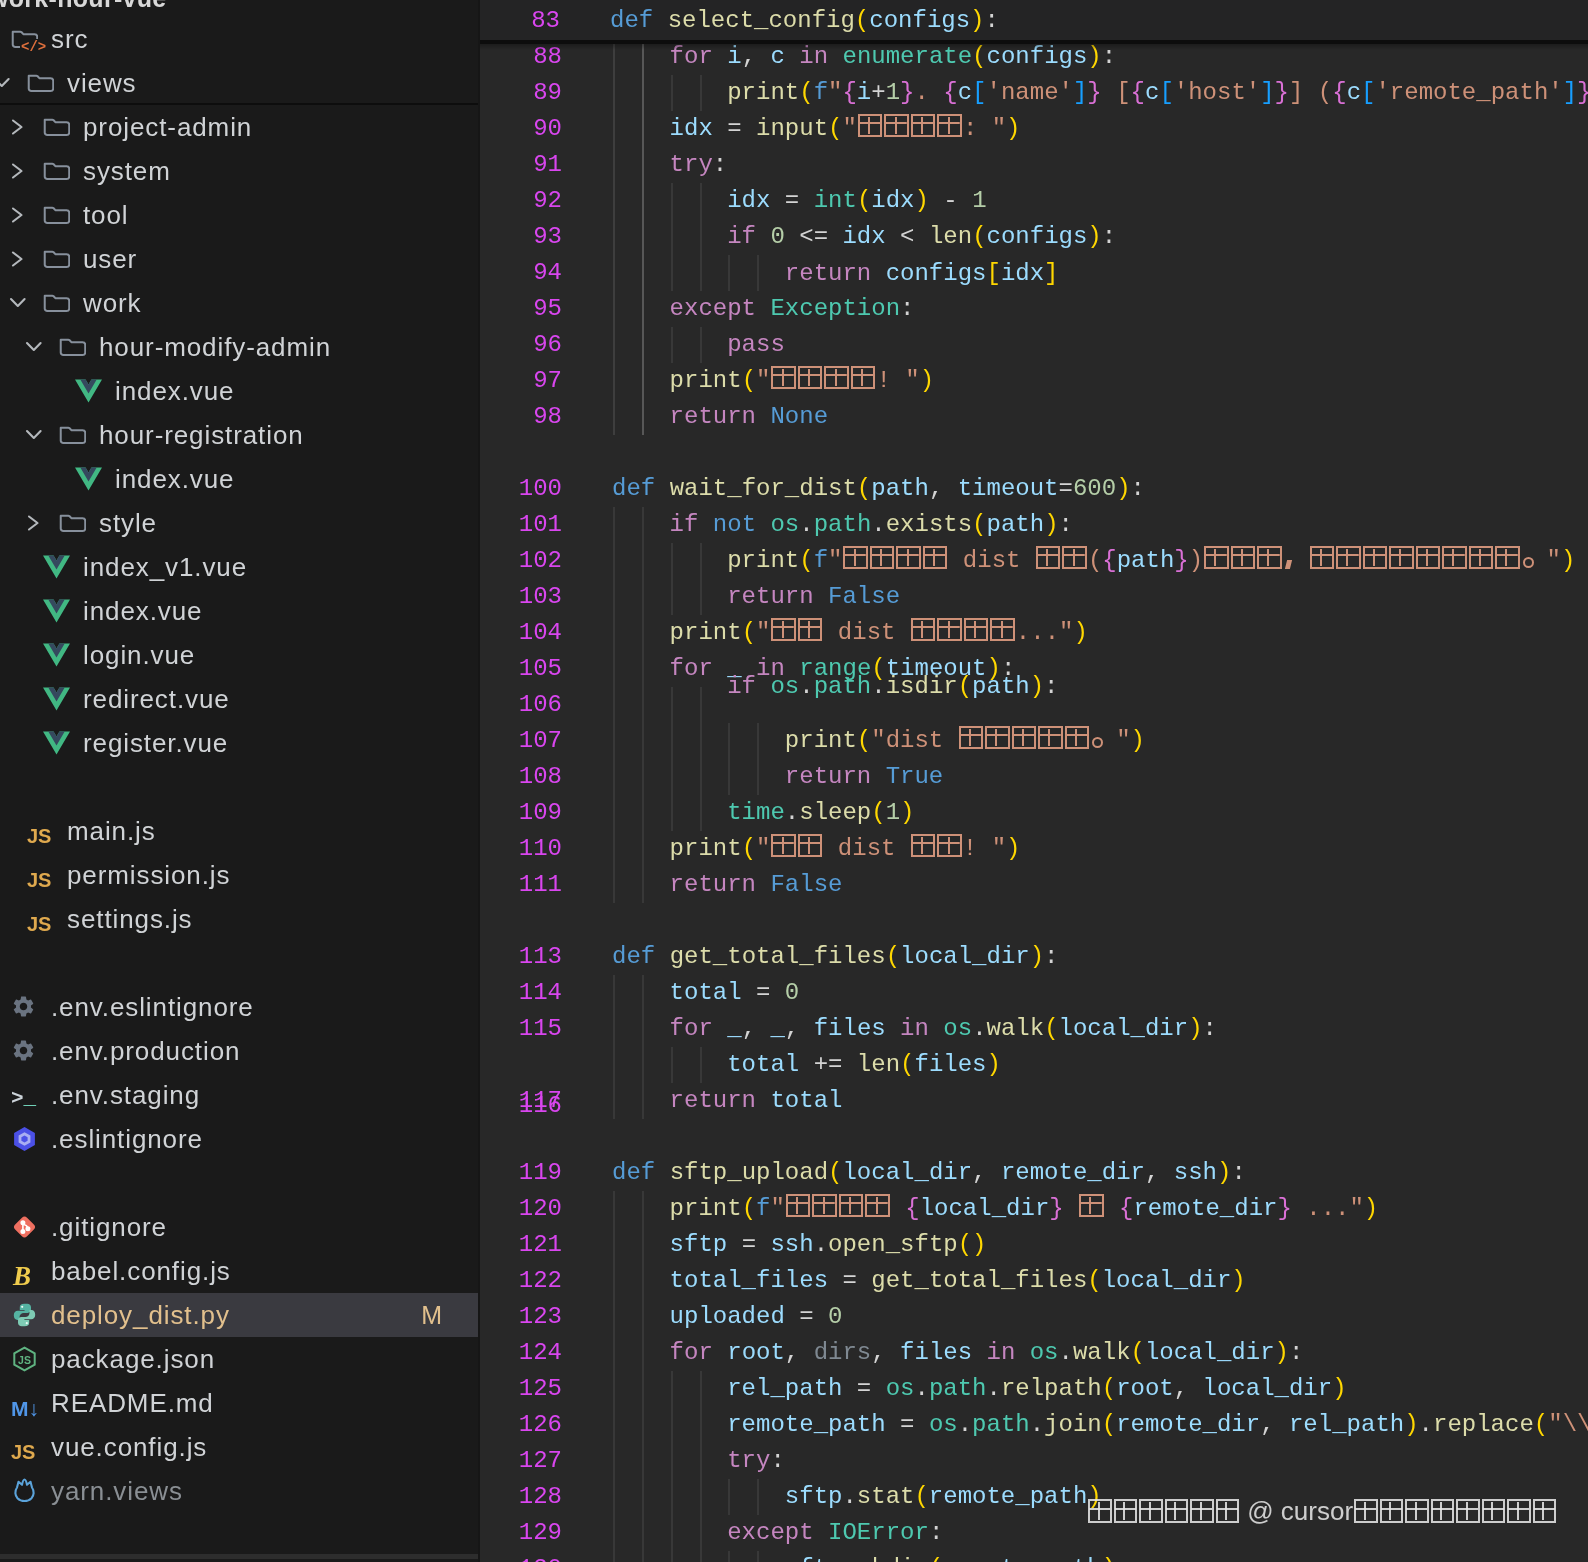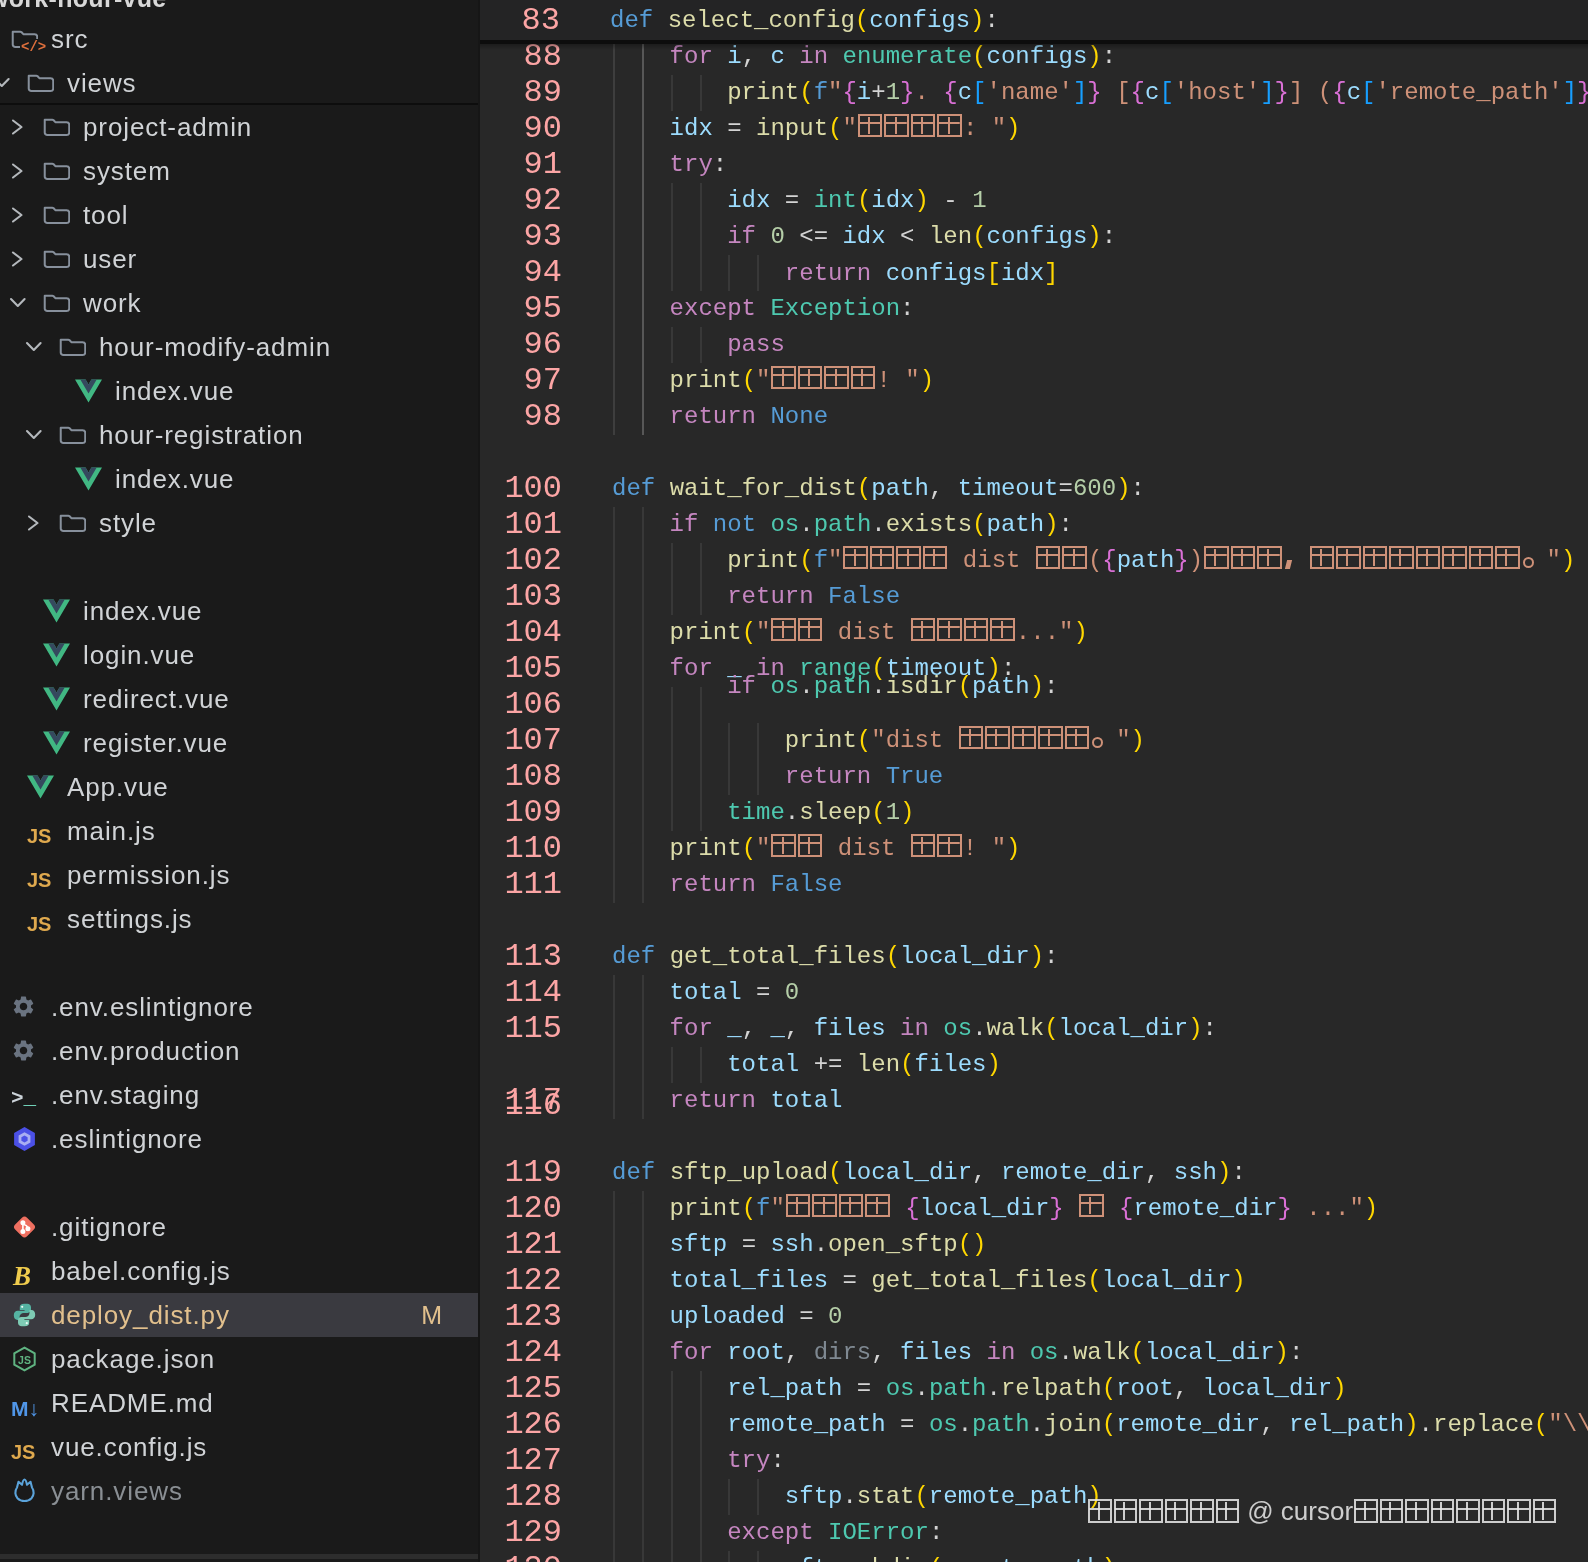--- a/index.html
+++ b/index.html
@@ -18,21 +18,21 @@
 .jsi {position:absolute;top:7px;font-size:20px;font-weight:bold;color:#dfa94e;letter-spacing:0px}
 .term {position:absolute;top:5px;font-family:"Liberation Mono",monospace;font-size:21px;font-weight:bold;color:#ccd3d9}
 .term b {color:#74d6bd}
 .babel {position:absolute;top:3px;left:2px;font-family:"Liberation Serif",serif;font-style:italic;font-weight:bold;font-size:27px;color:#f0cc4d}
 .md {position:absolute;top:7px;font-size:21px;font-weight:bold;color:#5096e8}
 .md b {font-size:21px;font-weight:bold;letter-spacing:-1px}
 .srcb {position:absolute;left:9px;top:13px;font-family:"Liberation Mono",monospace;font-size:14px;font-weight:bold;color:#e0703d;background:#1a1a1a;padding:0 1px}
 #sdiv {position:absolute;left:0;top:103px;width:478px;height:2px;background:#0d0d0d}
 #sbot {position:absolute;left:0;top:1554px;width:478px;height:5px;background:#2d2d2d}
 #ed {position:absolute;left:480px;top:0;width:1108px;height:1562px;background:#282828;overflow:hidden}
-.num {position:absolute;left:478px;width:84px;text-align:right;font-family:"Liberation Mono",monospace;font-size:32px;line-height:36px;color:#fca5a5}
+.num {position:absolute;left:478px;width:84px;text-align:right;font-family:"Liberation Mono",monospace;font-size:24px;line-height:36px;color:#d946ef}
 .cl {position:absolute;left:612px;font-family:"Liberation Mono",monospace;font-size:24px;line-height:36px;white-space:pre;color:#d4d4d4}
 .g {position:absolute;width:2px;height:36px}
 .k {color:#c586c0;font-style:normal} .d {color:#569cd6;font-style:normal} .f {color:#dcdcaa;font-style:normal}
 .c {color:#4ec9b0;font-style:normal} .v {color:#9cdcfe;font-style:normal} .s {color:#ce9178;font-style:normal}
 .n {color:#b5cea8;font-style:normal} .o {color:#d4d4d4;font-style:normal}
 .b1 {color:#ffd700;font-style:normal} .b2 {color:#da70d6;font-style:normal} .b3 {color:#179fff;font-style:normal}
 .dm {color:#7f8992;font-style:normal}
 .cj {display:inline-block;width:24.5px;height:23px;margin:0 1px;vertical-align:-2px;border:2px solid;
  background:linear-gradient(currentColor,currentColor) 50% 38%/21px 2px no-repeat,
  linear-gradient(currentColor,currentColor) 45% 50%/2px 17px no-repeat}
@@ -378,20 +378,29 @@
       <span class="chw" style="left:23px"><svg class="ch" viewBox="0 0 22 22">
           <path d="M6 4.5 L14.5 11 L6 17.5"></path>
         </svg></span>
       <span class="icw" style="left:59px">
         <svg class="ic" viewBox="0 0 28 26">
           <path d="M1.8 5.4h7.7c.6 0 1.1.2 1.5.6l1.8 2h11.7c1.5 0 2.7 1.2 2.7 2.7v8c0 1.5-1.2 2.7-2.7 2.7H4.5c-1.5 0-2.7-1.2-2.7-2.7z" fill="none" stroke="#87909c" stroke-width="2.1" stroke-linejoin="round"></path>
         </svg>
       </span>
       <span class="lbl" style="left:99px">style</span>
     </div>
+    <div class="row" style="top:545px">
+      <span class="icw" style="left:43px">
+        <svg class="ic" viewBox="0 0 26 23">
+          <path d="M0 .5h10.2L13 5.3 15.8.5H26L13 22.5Z" fill="#41b883"></path>
+          <path d="M5.1.5h5.1L13 5.3 15.8.5h5.1L13 13.8Z" fill="#35495e"></path>
+        </svg>
+      </span>
+      <span class="lbl" style="left:83px">index_v1.vue</span>
+    </div>
     <div class="row" style="top:589px">
       <span class="icw" style="left:43px">
         <svg class="ic" viewBox="0 0 26 23">
           <path d="M0 .5h10.2L13 5.3 15.8.5H26L13 22.5Z" fill="#41b883"></path>
           <path d="M5.1.5h5.1L13 5.3 15.8.5h5.1L13 13.8Z" fill="#35495e"></path>
         </svg>
       </span>
       <span class="lbl" style="left:83px">index.vue</span>
     </div>
     <div class="row" style="top:633px">
@@ -413,29 +422,20 @@
       <span class="lbl" style="left:83px">redirect.vue</span>
     </div>
     <div class="row" style="top:721px">
       <span class="icw" style="left:43px">
         <svg class="ic" viewBox="0 0 26 23">
           <path d="M0 .5h10.2L13 5.3 15.8.5H26L13 22.5Z" fill="#41b883"></path>
           <path d="M5.1.5h5.1L13 5.3 15.8.5h5.1L13 13.8Z" fill="#35495e"></path>
         </svg>
       </span>
       <span class="lbl" style="left:83px">register.vue</span>
-    </div>
-    <div class="row" style="top:765px">
-      <span class="icw" style="left:27px">
-        <svg class="ic" viewBox="0 0 26 23">
-          <path d="M0 .5h10.2L13 5.3 15.8.5H26L13 22.5Z" fill="#41b883"></path>
-          <path d="M5.1.5h5.1L13 5.3 15.8.5h5.1L13 13.8Z" fill="#35495e"></path>
-        </svg>
-      </span>
-      <span class="lbl" style="left:67px">App.vue</span>
     </div>
     <div class="row" style="top:809px">
       <span class="icw" style="left:27px">
         <span class="jsi">JS</span>
       </span>
       <span class="lbl" style="left:67px">main.js</span>
     </div>
     <div class="row" style="top:853px">
       <span class="icw" style="left:27px">
         <span class="jsi">JS</span>

